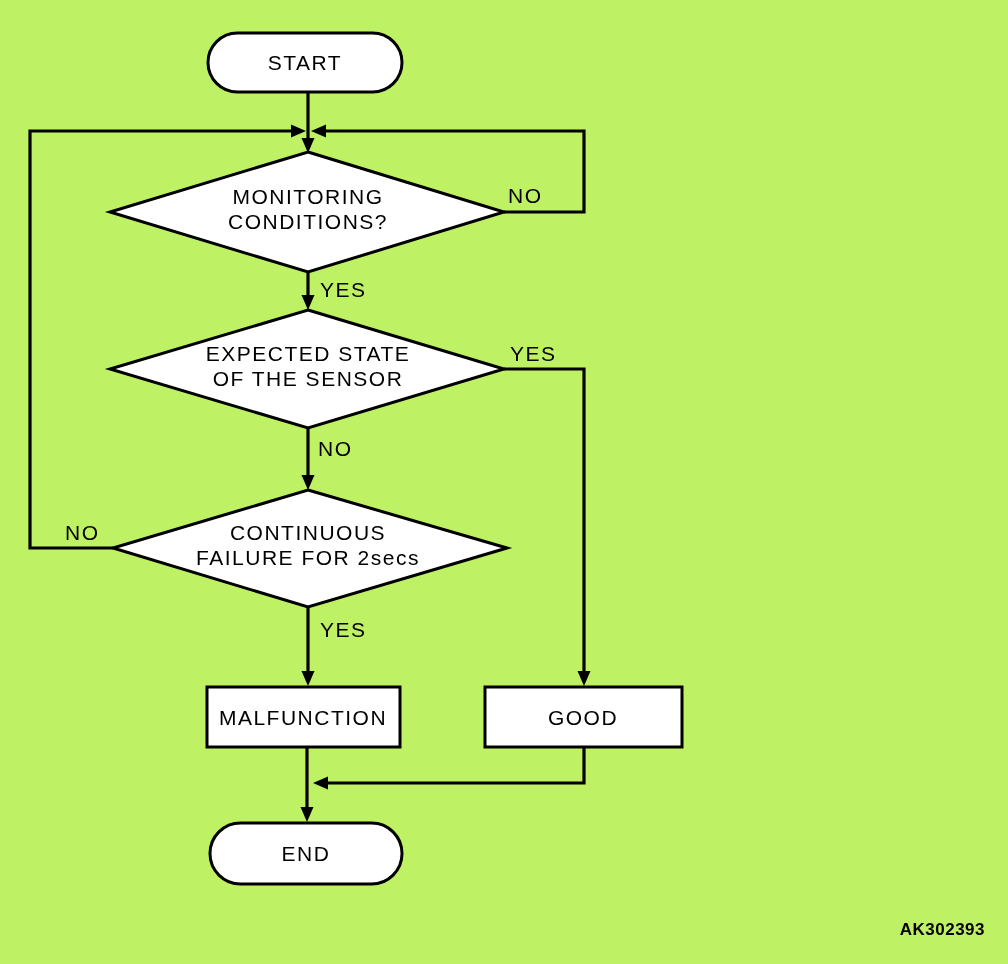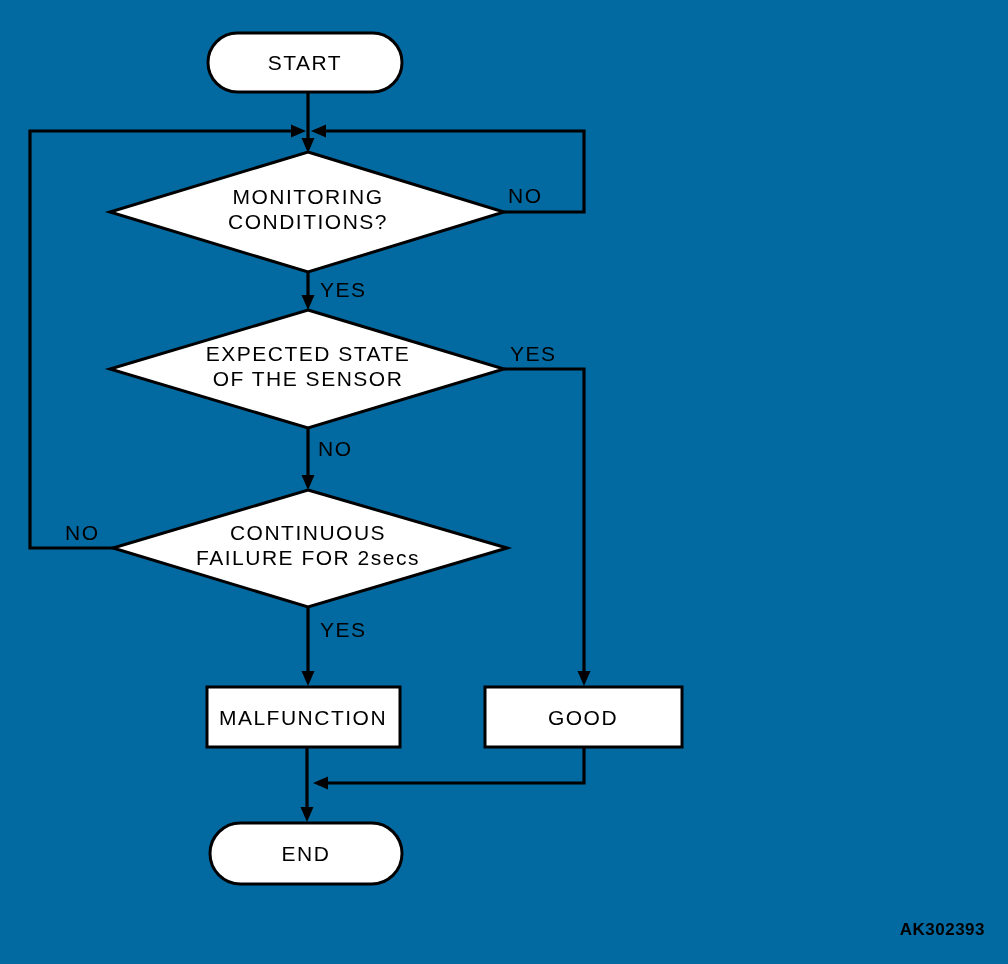--- a/index.html
+++ b/index.html
@@ -4,21 +4,21 @@
 <style>
   html, body {
     margin: 0;
     padding: 0;
     background: #ffffff;
   }
   .canvas {
     position: relative;
     width: 1008px;
     height: 964px;
-    background: #0369a1;
+    background: #bef264;
     overflow: hidden;
   }
   svg {
     display: block;
     font-family: "Liberation Sans", sans-serif;
   }
   .shape {
     fill: #ffffff;
     stroke: #000000;
     stroke-width: 3;

